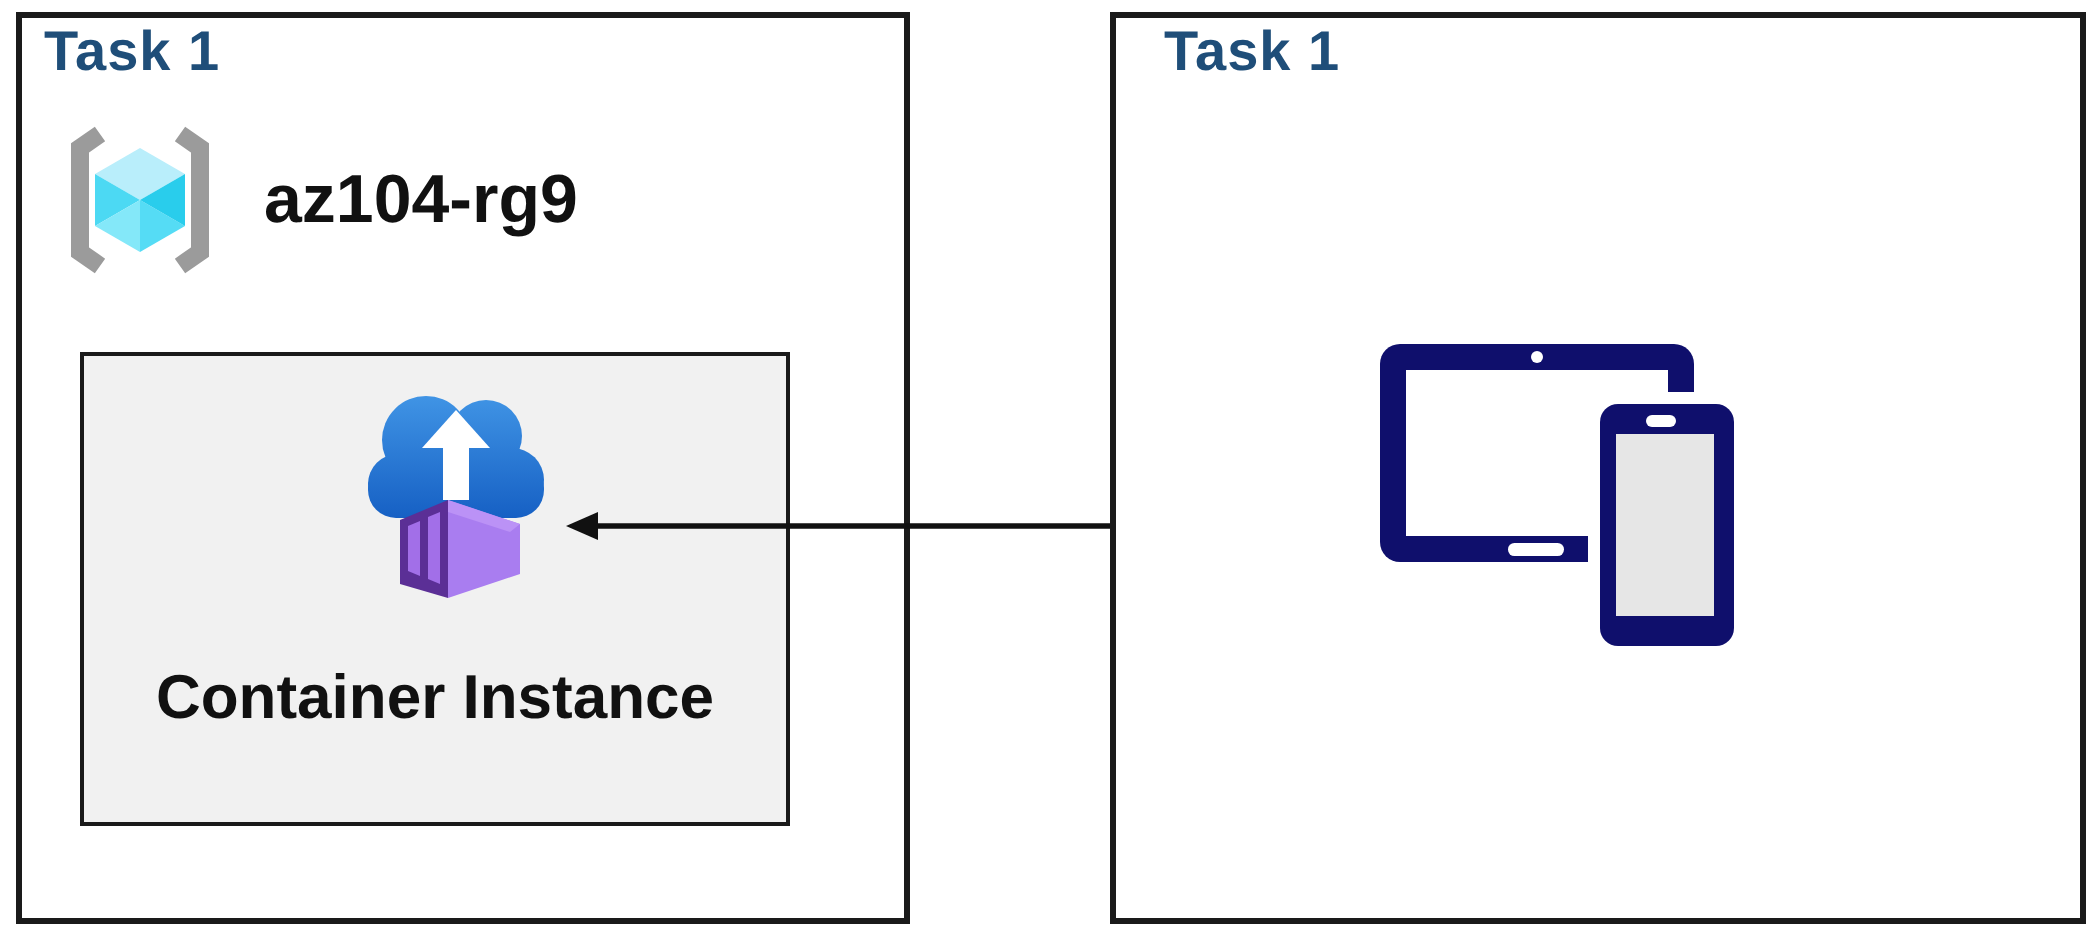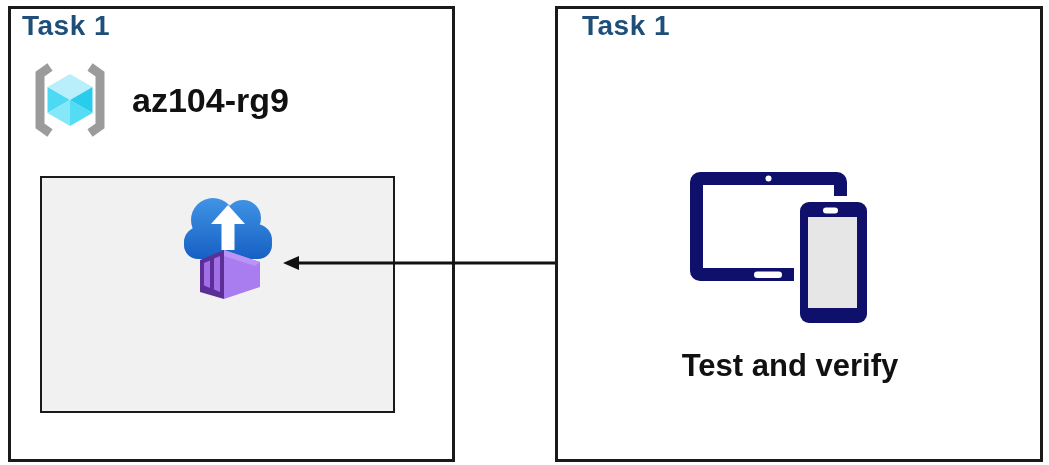--- a/index.html
+++ b/index.html
@@ -120,20 +120,21 @@
       <rect x="38.5" y="30" width="13" height="28"></rect>
     </g>
     <g>
       <polygon points="41,58 77,70 77,95 41,107" style="fill:var(--container-purple-light,#a97df0)"></polygon>
       <polygon points="41,58 77,70 72,74 41,64" style="fill:var(--container-purple-strip,#bb92f6)"></polygon>
       <polygon points="17,68 41,58 41,107 17,100" style="fill:var(--container-purple-dark,#5b2f96)"></polygon>
       <polygon points="21,71 27,68.5 27,96 21,93.5" style="fill:var(--container-purple-mid,#a26fe8)"></polygon>
       <polygon points="31,66.5 37,64 37,100 31,97.5" style="fill:var(--container-purple-mid,#a26fe8)"></polygon>
     </g>
   </svg>
+  <div class="ci-label">Container Instance</div>
 
   <svg class="flow-arrow" width="394" height="22" viewBox="0 0 394 22" aria-hidden="true">
     <line x1="392" y1="11" x2="13" y2="11" style="stroke:var(--arrow-color,#111111)" stroke-width="2.8"></line>
     <polygon points="0,11 16,4 16,18" style="fill:var(--arrow-color,#111111)"></polygon>
   </svg>
 
   <div class="task-box task2-box"></div>
   <div class="task-title task2-title">Task 1</div>
 
   <svg class="devices-icon" width="177" height="151" viewBox="0 0 177 151" aria-hidden="true">
@@ -143,15 +144,14 @@
       <circle cx="78.5" cy="6.5" r="3" fill="#ffffff"></circle>
       <rect x="64" y="99.5" width="28" height="6.5" rx="3.2" fill="#ffffff"></rect>
     </g>
     <g>
       <rect x="104" y="24" width="73" height="127" rx="12" fill="#ffffff"></rect>
       <rect x="110" y="30" width="67" height="121" rx="9" style="fill:var(--device-navy,#0f0f6c)"></rect>
       <rect x="133" y="35.5" width="15" height="6" rx="3" fill="#ffffff"></rect>
       <rect x="118" y="45" width="49" height="91" style="fill:var(--device-screen-gray,#e6e6e6)"></rect>
     </g>
   </svg>
-  <div class="tv-label">Test and verify</div>
 
 </div>
 
 </body></html>

